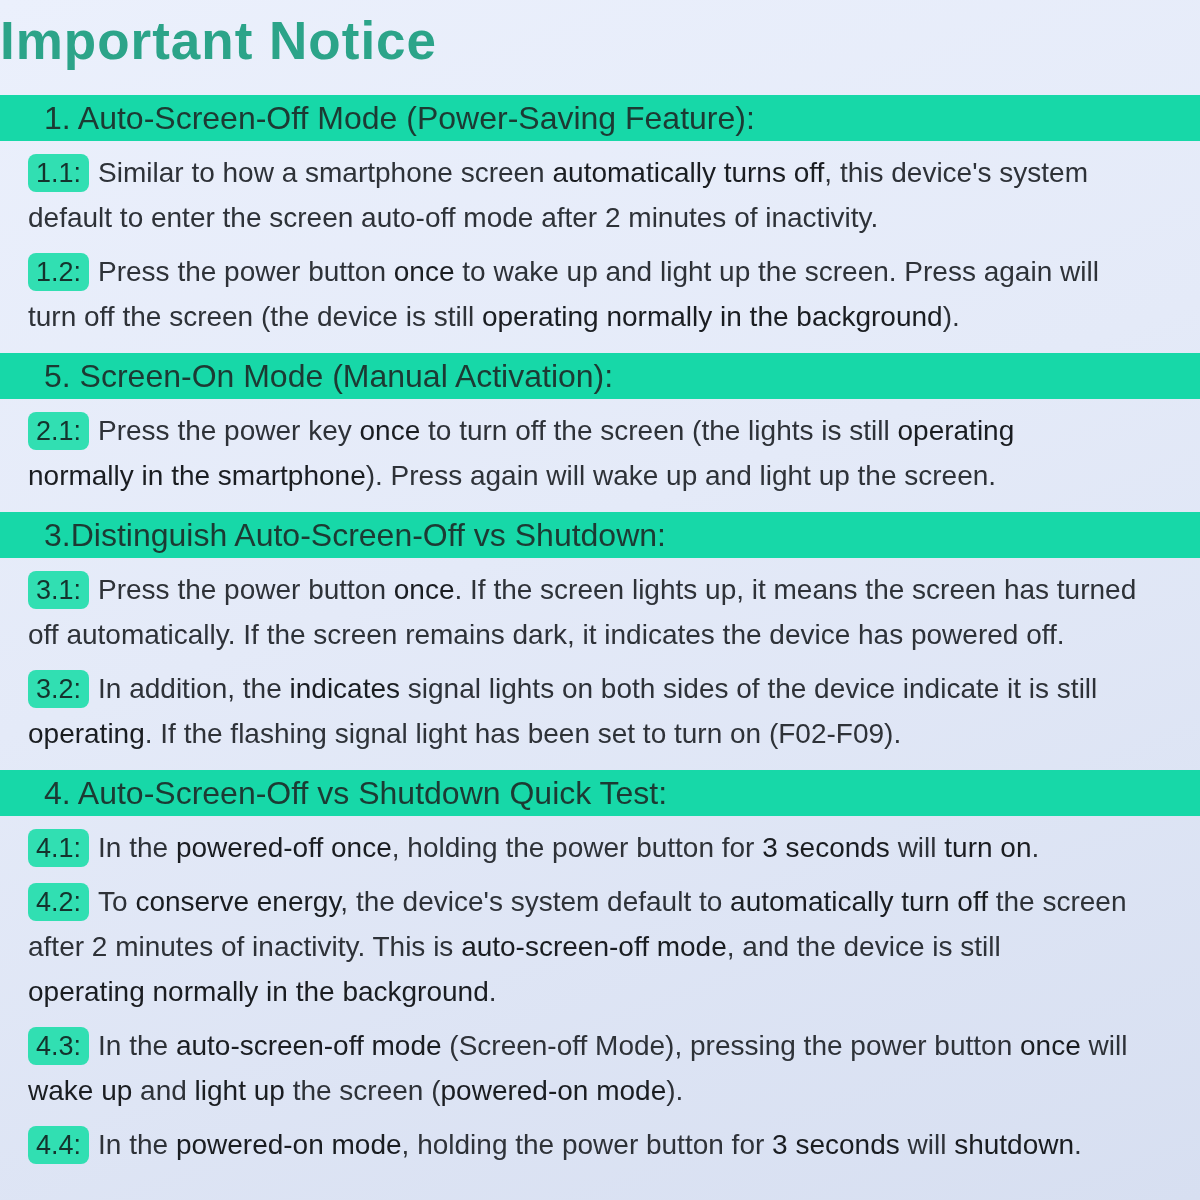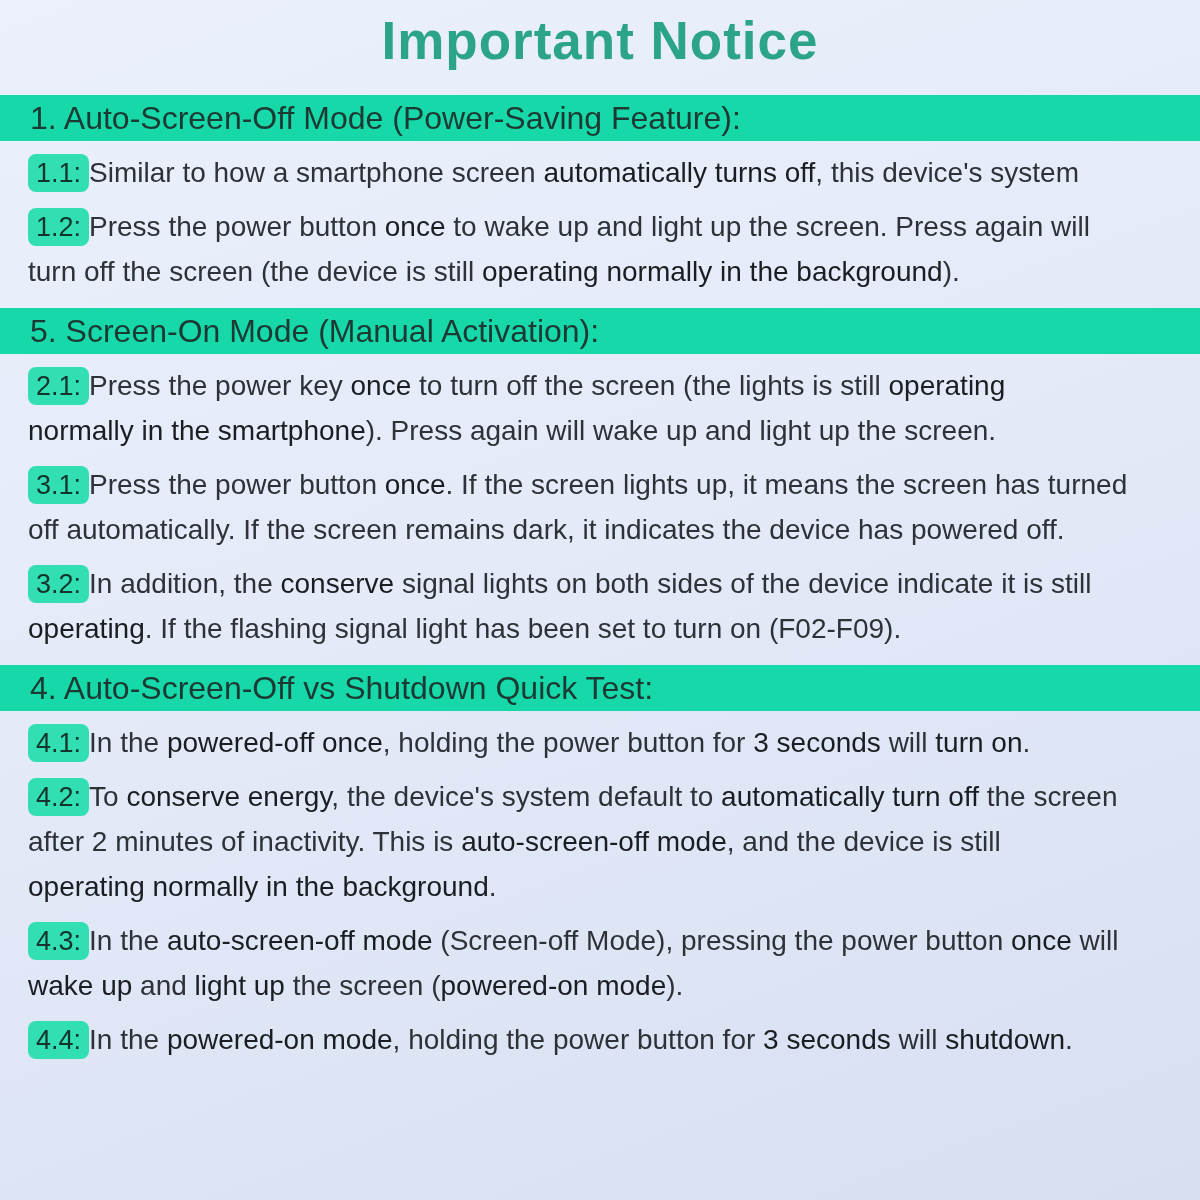--- a/index.html
+++ b/index.html
@@ -16,75 +16,76 @@
   *{margin:0;padding:0;box-sizing:border-box;}
   html,body{width:1200px;height:1200px;}
   body{
     font-family:"Liberation Sans","DejaVu Sans",sans-serif;
     background:linear-gradient(160deg,var(--bg-top) 0%,#e4eaf8 45%,var(--bg-bottom) 100%);
     overflow:hidden;
   }
   .page{width:1200px;height:1200px;overflow:hidden;}
   .title{
     margin:10px 0 24px 0;
-    text-align:center;
     font-size:53px;
     font-weight:700;
     letter-spacing:1px;
     color:var(--title);
   }
   .bar{
     height:46px;
     display:flex;
     align-items:center;
     background:var(--bar);
     color:var(--header-text);
     font-size:32px;
-    padding:0 30px;
+    padding:0 44px;
     margin:14px 0 6px 0;
     white-space:nowrap;
   }
   section:first-child .bar{margin-top:0;}
   .para{
     margin:9px 28px 9px 28px;
     font-size:28px;
     line-height:45px;
     color:var(--body-text);
     font-weight:400;
   }
   .chip{
     display:inline-block;
     background:var(--chip);
     color:var(--chip-text);
     border-radius:8px;
     padding:0 8px;
+    margin-right:9px;
     line-height:38px;
     font-size:27px;
   }
   .b{font-weight:400;color:var(--bold-text);}
   .r{font-weight:400;}
 </style>
 </head>
 <body>
 
 <div class="page">
   <h1 class="title">Important Notice</h1>
   <main id="content">
       <section>
         <div class="bar">1. Auto-Screen-Off Mode (Power-Saving Feature):</div>
-        <p class="para"><span class="chip">1.1:</span><span class="r">Similar to how a smartphone screen </span><span class="b">automatically turns off</span><span class="r">, this device's system</span><br></p>
+        <p class="para"><span class="chip">1.1:</span><span class="r">Similar to how a smartphone screen </span><span class="b">automatically turns off</span><span class="r">, this device's system</span><br><span class="r">default to enter the screen auto-off mode after 2 minutes of inactivity.</span></p>
         <p class="para"><span class="chip">1.2:</span><span class="r">Press the power button </span><span class="b">once</span><span class="r"> to wake up and light up the screen. Press again will</span><br><span class="r">turn off the screen (the device is still </span><span class="b">operating normally in the background</span><span class="r">).</span></p>
       </section>
       <section>
         <div class="bar">5. Screen-On Mode (Manual Activation):</div>
         <p class="para"><span class="chip">2.1:</span><span class="r">Press the power key </span><span class="b">once</span><span class="r"> to turn off the screen (the lights is still </span><span class="b">operating</span><br><span class="b">normally in the smartphone</span><span class="r">). Press again will wake up and light up the screen.</span></p>
       </section>
       <section>
+        <div class="bar">3.Distinguish Auto-Screen-Off vs Shutdown:</div>
         <p class="para"><span class="chip">3.1:</span><span class="r">Press the power button </span><span class="b">once</span><span class="r">. If the screen lights up, it means the screen has turned</span><br><span class="r">off automatically. If the screen remains dark, it indicates the device has powered off.</span></p>
-        <p class="para"><span class="chip">3.2:</span><span class="r">In addition, the </span><span class="b">conserve</span><span class="r"> signal lights on both sides of the device indicate it is still</span><br><span class="b">operating</span><span class="r">. If the flashing signal light has been set to turn on (F02-F09).</span></p>
+        <p class="para"><span class="chip">3.2:</span><span class="r">In addition, the </span><span class="b">indicates</span><span class="r"> signal lights on both sides of the device indicate it is still</span><br><span class="b">operating</span><span class="r">. If the flashing signal light has been set to turn on (F02-F09).</span></p>
       </section>
       <section>
         <div class="bar">4. Auto-Screen-Off vs Shutdown Quick Test:</div>
         <p class="para"><span class="chip">4.1:</span><span class="r">In the </span><span class="b">powered-off once</span><span class="r">, holding the power button for </span><span class="b">3 seconds</span><span class="r"> will </span><span class="b">turn on</span><span class="r">.</span></p>
         <p class="para"><span class="chip">4.2:</span><span class="r">To </span><span class="b">conserve energy</span><span class="r">, the device's system default to </span><span class="b">automatically turn off</span><span class="r"> the screen</span><br><span class="r">after 2 minutes of inactivity. This is </span><span class="b">auto-screen-off mode</span><span class="r">, and the device is still</span><br><span class="b">operating normally in the background</span><span class="r">.</span></p>
         <p class="para"><span class="chip">4.3:</span><span class="r">In the </span><span class="b">auto-screen-off mode</span><span class="r"> (Screen-off Mode), pressing the power button </span><span class="b">once</span><span class="r"> will</span><br><span class="b">wake up</span><span class="r"> and </span><span class="b">light up</span><span class="r"> the screen (</span><span class="b">powered-on mode</span><span class="r">).</span></p>
         <p class="para"><span class="chip">4.4:</span><span class="r">In the </span><span class="b">powered-on mode</span><span class="r">, holding the power button for </span><span class="b">3 seconds</span><span class="r"> will </span><span class="b">shutdown</span><span class="r">.</span></p>
       </section>
     </main>
 </div>

